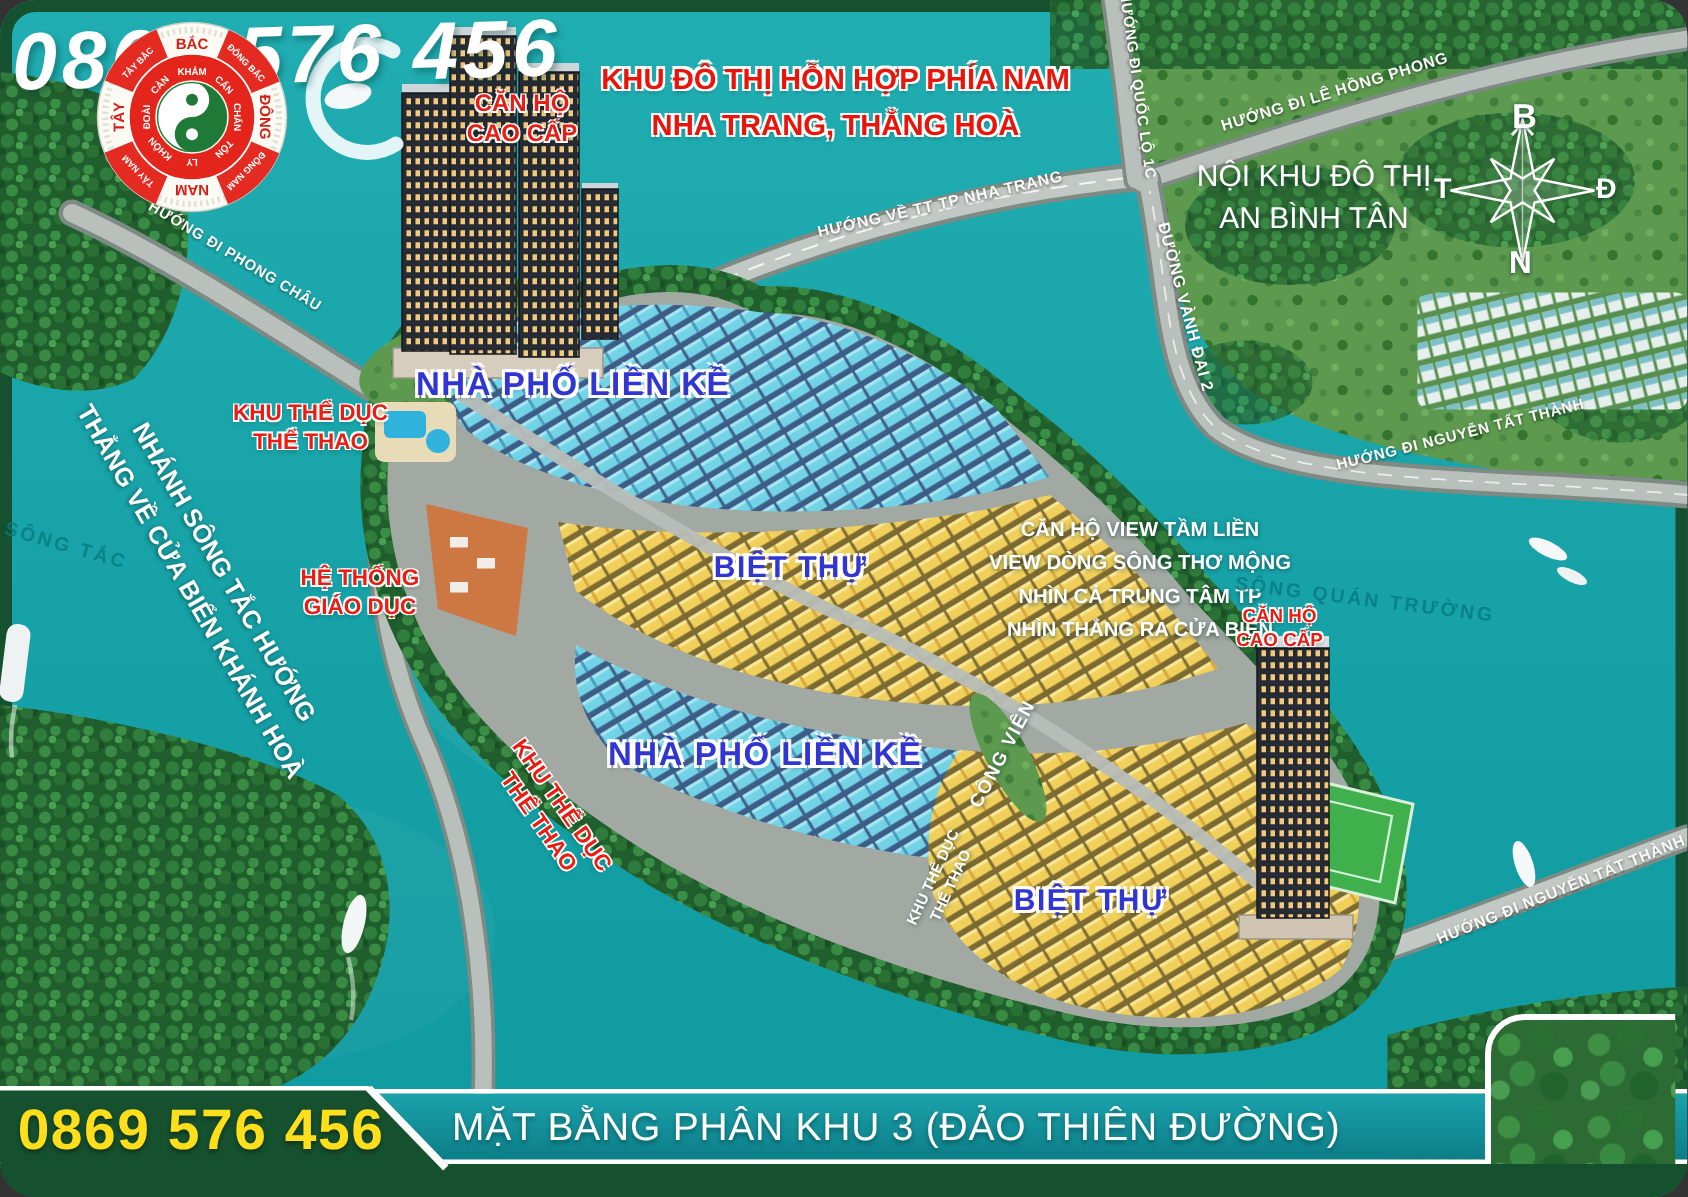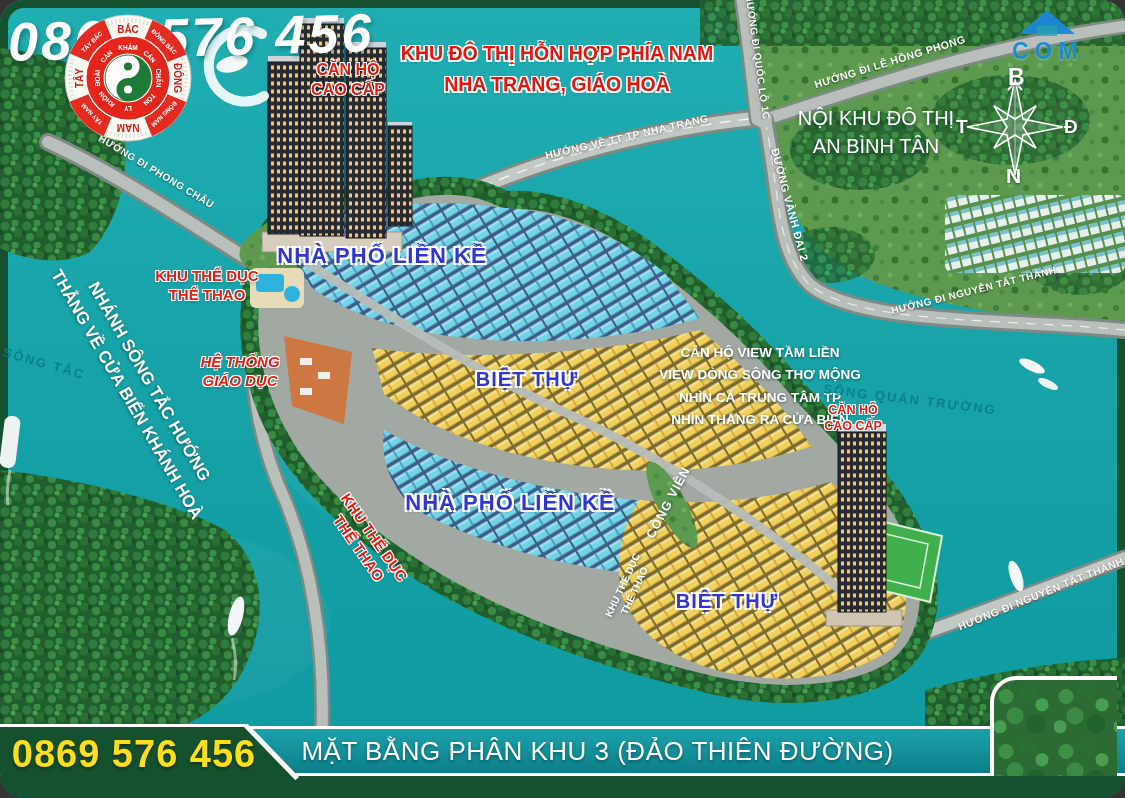--- a/index.html
+++ b/index.html
@@ -213,21 +213,21 @@
       <path d="M 58,30 L 65,22 L 72,30" fill="none" stroke-width="2"></path>
       <path d="M 65,19 L 73,59 L 113,67 L 73,75 L 65,115 L 57,75 L 17,67 L 57,59 Z"></path>
       <path d="M 86.2,45.8 L 73,67 L 86.2,88.2 L 65,75 L 43.8,88.2 L 57,67 L 43.8,45.8 L 65,59 Z"></path>
     </g>
   </svg>
 
   <div class="hdr-phone">0869 576 456</div>
 
   <div class="banner">
     <div>KHU ĐÔ THỊ HỖN HỢP PHÍA NAM</div>
-    <div>NHA TRANG, GIÁO HOÀ</div>
+    <div>NHA TRANG, THẲNG HOÀ</div>
   </div>
 
   <svg width="132" height="132" viewBox="0 0 132 132" style="position:absolute;left:62px;top:12px;z-index:7;">
     <circle cx="66" cy="66" r="63" fill="#fbfbf4" stroke="#cfcfc8"></circle>
     <circle cx="66" cy="66" r="58" fill="none" stroke="#d8d8d0" stroke-width="4" stroke-dasharray="1.5 2.5" opacity="0.8"></circle>
     <circle cx="66" cy="66" r="52.5" fill="none" stroke="#e32b22" stroke-width="21" stroke-dasharray="41.23 41.23" stroke-dashoffset="-20.6"></circle>
     <circle cx="66" cy="66" r="42" fill="none" stroke="#ffffff" stroke-width="1.5"></circle>
     <circle cx="66" cy="66" r="33" fill="none" stroke="#e3251c" stroke-width="17"></circle>
     <g font-family="Liberation Sans, sans-serif" font-weight="bold" text-anchor="middle">
       <text x="66" y="20.5" font-size="10" fill="#d41f16">BẮC</text>
@@ -248,27 +248,20 @@
       <text x="66" y="38" font-size="6.5" fill="#ffffff" transform="rotate(315 66 66)">CÀN</text>
     </g>
     <g>
       <circle cx="66" cy="66" r="23" fill="#ffffff" stroke="#2c8240"></circle>
       <path d="M 66,43 a 23,23 0 0 1 0,46 a 11.5,11.5 0 0 1 0,-23 a 11.5,11.5 0 0 0 0,-23 Z" fill="#1f7a38"></path>
       <circle cx="66" cy="54.5" r="4" fill="#1f7a38"></circle>
       <circle cx="66" cy="77.5" r="4" fill="#ffffff"></circle>
     </g>
   </svg>
 
-  <div class="wm">
-    <svg width="64" height="34" viewBox="0 0 64 34">
-      <polygon points="4,32 32,8 60,32" fill="#1d87d6"></polygon>
-      <rect x="22" y="24" width="20" height="10" fill="#27a0b8" opacity="0.85"></rect>
-    </svg>
-    <div class="wm-text">COM</div>
-  </div>
 
   <div class="noikhu">
     <div>NỘI KHU ĐÔ THỊ</div>
     <div>AN BÌNH TÂN</div>
   </div>
 
   <div class="compass-letter" style="left:1008px;top:64px;font-size:23px;">B</div>
   <div class="compass-letter" style="left:956px;top:116px;font-size:19px;">T</div>
   <div class="compass-letter" style="left:1064px;top:116px;font-size:19px;">Đ</div>
   <div class="compass-letter" style="left:1006px;top:164px;font-size:21px;">N</div>
@@ -276,21 +269,21 @@
   <div class="lab red" style="left:348px;top:80px;font-size:16px;">
     <div>CĂN HỘ</div>
     <div>CAO CẤP</div>
   </div>
 
   <div class="lab red" style="left:207px;top:286px;">
     <div>KHU THỂ DỤC</div>
     <div>THỂ THAO</div>
   </div>
 
-  <div class="lab red" style="left:240px;top:372px;font-style:italic;">
+  <div class="lab red" style="left:240px;top:396px;">
     <div>HỆ THỐNG</div>
     <div>GIÁO DỤC</div>
   </div>
 
   <div class="lab blue" style="left:382px;top:256px;">NHÀ  PHỐ LIỀN KỀ</div>
   <div class="lab blue" style="left:527px;top:379px;font-size:20px;">BIỆT THỰ</div>
   <div class="lab blue" style="left:510px;top:503px;">NHÀ  PHỐ LIỀN KỀ</div>
   <div class="lab blue" style="left:727px;top:601px;font-size:20px;">BIỆT THỰ</div>
 
   <div class="lab red" style="left:366px;top:543px;--r:55deg;">

